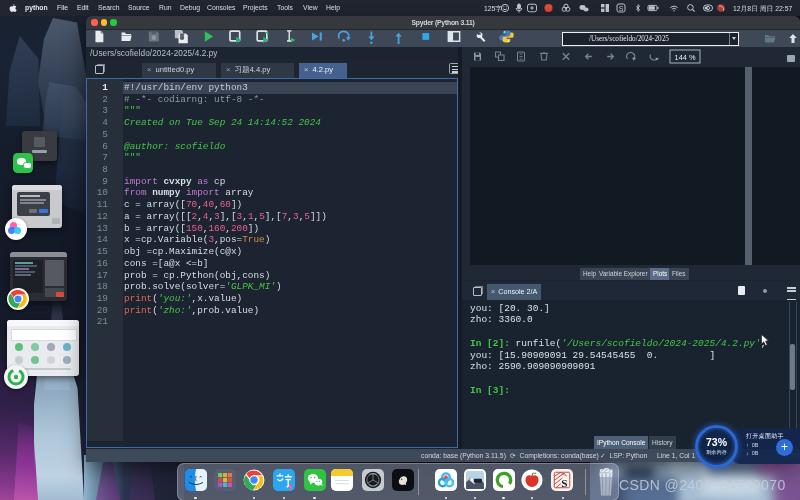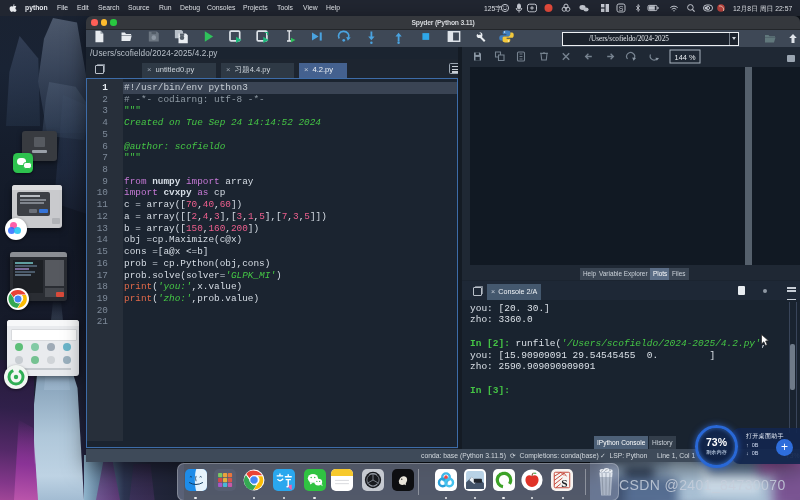--- a/index.html
+++ b/index.html
@@ -358,25 +358,26 @@
       </div>
       <div class="abs mono" id="code" style="left:38px;top:4px;">
         <div class="cl com1">#!/usr/bin/env python3</div>
         <div class="cl com"># -*- codiarng: utf-8 -*-</div>
         <div class="cl grn">"""</div>
         <div class="cl grn it">Created on Tue Sep 24 14:14:52 2024</div>
         <div class="cl">&nbsp;</div>
         <div class="cl grn it">@author: scofieldo</div>
         <div class="cl grn">"""</div>
         <div class="cl">&nbsp;</div>
+        <div class="cl w"><span class="kw">import</span> <span class="b">cvxpy</span> <span class="kw">as</span> cp</div>
         <div class="cl w"><span class="kw">from</span> <span class="b">numpy</span> <span class="kw">import</span> array</div>
-        <div class="cl w"><span class="kw">import</span> <span class="b">cvxpy</span> <span class="kw">as</span> cp</div>
         <div class="cl w">c = array([<span class="num">70</span>,<span class="num">40</span>,<span class="num">60</span>])</div>
         <div class="cl w">a = array([[<span class="num">2</span>,<span class="num">4</span>,<span class="num">3</span>],[<span class="num">3</span>,<span class="num">1</span>,<span class="num">5</span>],[<span class="num">7</span>,<span class="num">3</span>,<span class="num">5</span>]])</div>
         <div class="cl w">b = array([<span class="num">150</span>,<span class="num">160</span>,<span class="num">200</span>])</div>
+        <div class="cl w">x =cp.Variable(<span class="num">3</span>,pos=<span class="org">True</span>)</div>
         <div class="cl w">obj =cp.Maximize(c@x)</div>
         <div class="cl w">cons =[a@x &lt;=b]</div>
         <div class="cl w">prob = cp.Python(obj,cons)</div>
         <div class="cl w">prob.solve(solver=<span class="grn it">'GLPK_MI'</span>)</div>
         <div class="cl w"><span class="bi">print</span>(<span class="grn it">'you:'</span>,x.value)</div>
         <div class="cl w"><span class="bi">print</span>(<span class="grn it">'zho:'</span>,prob.value)</div>
       </div>
     </div>
   </div>
 

